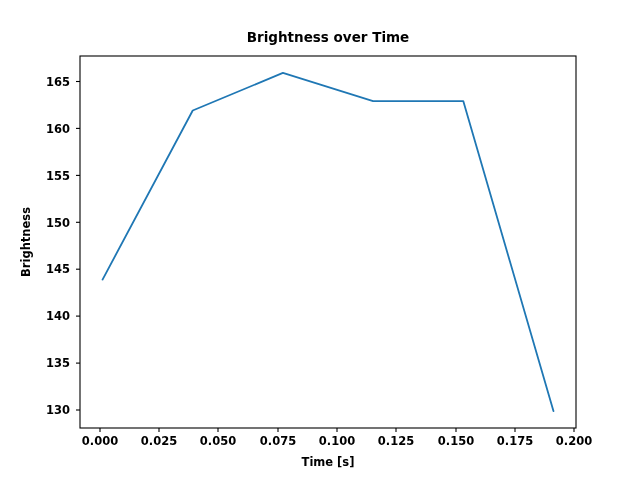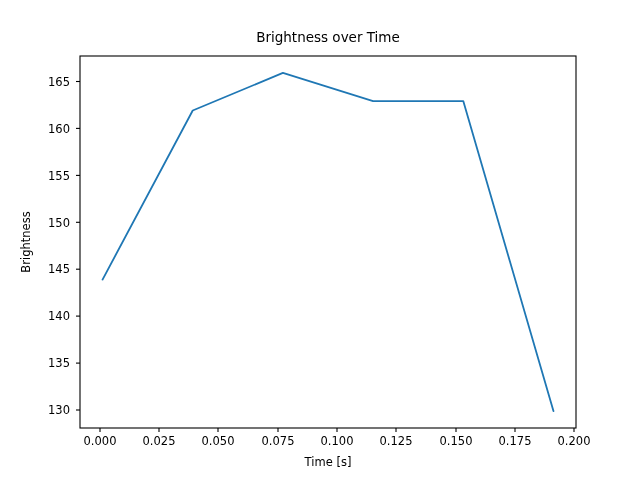--- a/index.html
+++ b/index.html
@@ -12,20 +12,21 @@
     height: 480px;
     overflow: hidden;
     font-family: "DejaVu Sans", sans-serif;
     color: #000000;
   }
   #figure {
     position: relative;
     width: 564px;
     height: 480px;
     background: #ffffff;
+    font-weight: bold;
   }
   #chart-svg {
     position: absolute;
     left: 0;
     top: 0;
     width: 640px;
     height: 480px;
     display: block;
   }
   .tick-label {

